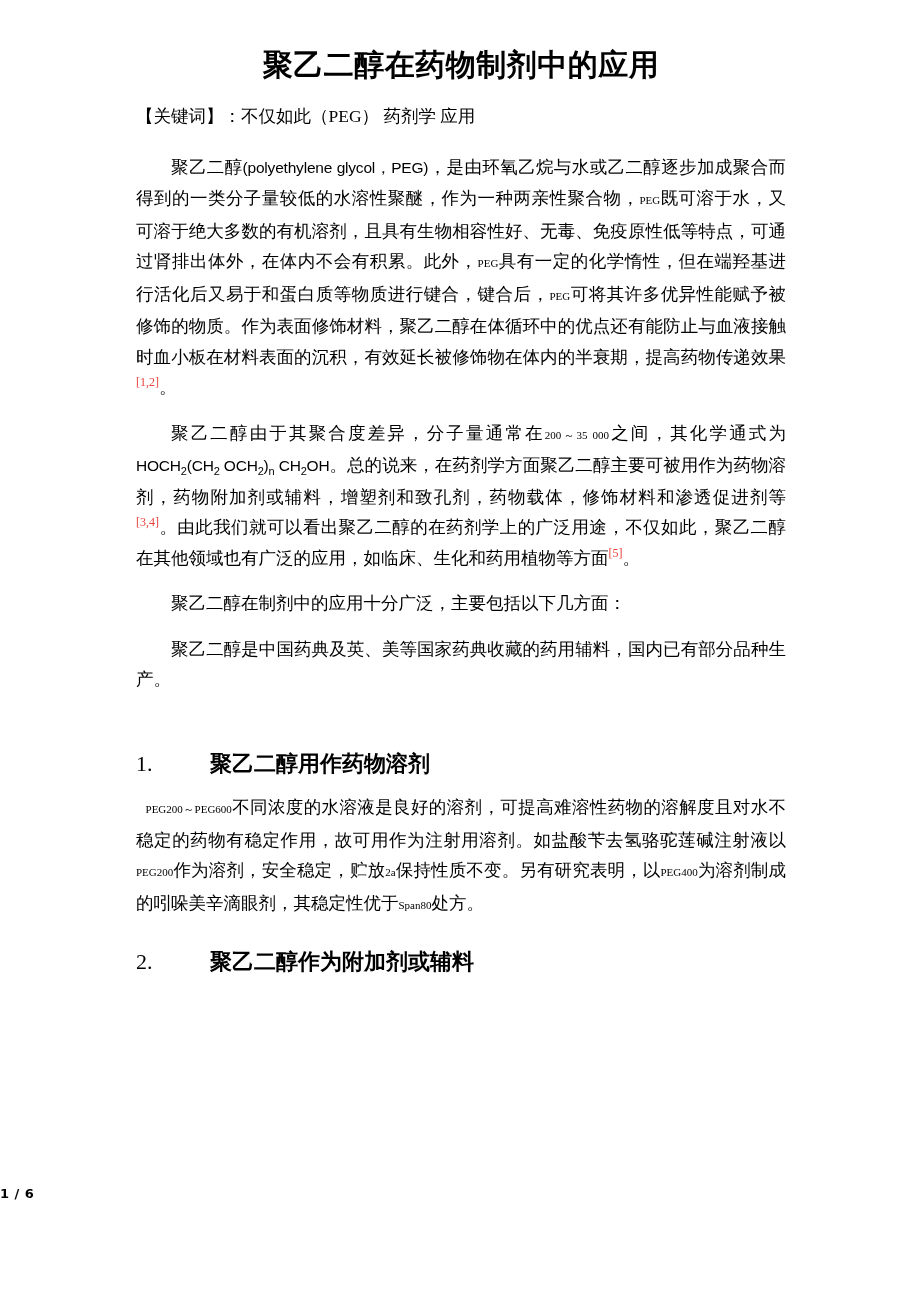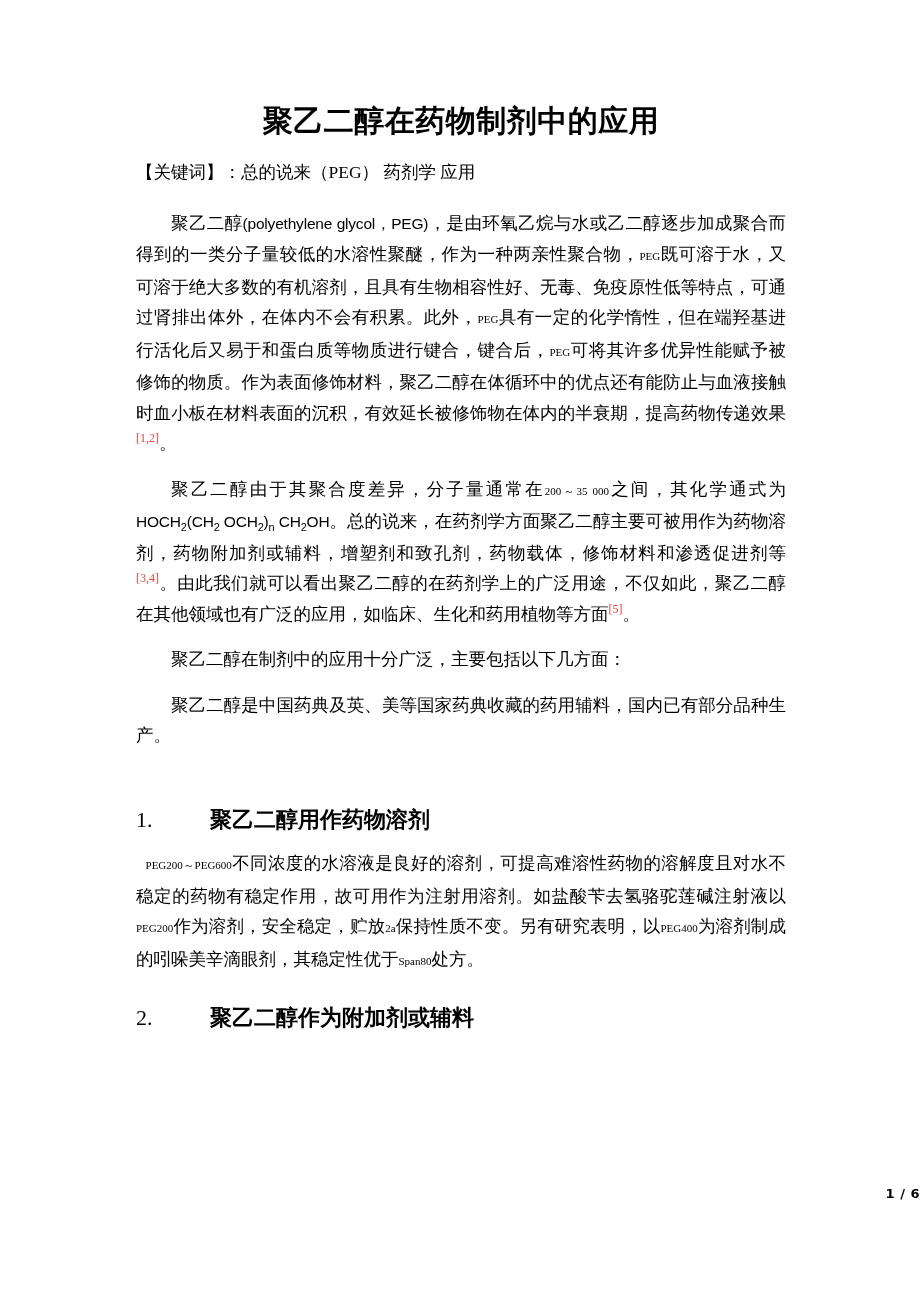--- a/index.html
+++ b/index.html
@@ -29,21 +29,21 @@
     width: 650px;
   }
 
   
   .doc-title {
     text-align: center;
     font-size: 30px;
     font-weight: bold;
     letter-spacing: 0.5px;
     margin: 0;
-    padding-top: 103px;
+    padding-top: 47px;
     line-height: 1.2;
     font-family: "DejaVu Sans", "Liberation Sans", sans-serif;
   }
 
   
   .block {
     font-size: 17.5px;
     line-height: 30.5px;
     text-align: justify;
     text-justify: inter-ideograph;
@@ -111,39 +111,39 @@
   }
   .h-1 { margin-top: 55px; }
   .h-2 { margin-top: 28px; }
 
   
   .footer {
     position: absolute;
     left: 0;
     top: 1186px;
     width: 920px;
-    text-align: right;
+    text-align: left;
     font-size: 13px;
     font-weight: bold;
     font-family: "DejaVu Sans", "Liberation Sans", sans-serif;
     letter-spacing: 0.5px;
   }
 </style>
 </head>
 <body>
 
 <div class="page">
 
   <div class="content">
 
     <h1 class="doc-title">聚乙二醇在药物制剂中的应用</h1>
 
 
     <p class="block keywords">
-      <span>【关键词】：</span><span>总的说来（PEG） 药剂学 应用</span>
+      <span>【关键词】：</span><span>不仅如此（PEG） 药剂学 应用</span>
     </p>
 
     <p class="block para-first">
       <span>聚乙二醇</span><span class="mono">(polyethylene glycol，PEG)</span><span>，是由环氧乙烷与水或乙二醇逐步加成聚合而得到的一类分子量较低的水溶性聚醚，作为一种两亲性聚合物，</span><span class="sc">PEG</span><span>既可溶于水，又可溶于绝大多数的有机溶剂，且具有生物相容性好、无毒、免疫原性低等特点，可通过肾排出体外，在体内不会有积累。此外，</span><span class="sc">PEG</span><span>具有一定的化学惰性，但在端羟基进行活化后又易于和蛋白质等物质进行键合，键合后，</span><span class="sc">PEG</span><span>可将其许多优异性能赋予被修饰的物质。作为表面修饰材料，聚乙二醇在体循环中的优点还有能防止与血液接触时血小板在材料表面的沉积，有效延长被修饰物在体内的半衰期，提高药物传递效果</span><span class="cite">[1,2]</span><span>。</span>
     </p>
 
     <p class="block para">
       <span>聚乙二醇由于其聚合度差异，分子量通常在</span><span class="sc">200～35 000</span><span>之间，其化学通式为</span><span class="mono"><span>HOCH</span><sub>2</sub><span>(CH</span><sub>2</sub><span> OCH</span><sub>2</sub><span>)</span><sub>n</sub><span> CH</span><sub>2</sub><span>OH</span></span><span>。总的说来，在药剂学方面聚乙二醇主要可被用作为药物溶剂，药物附加剂或辅料，增塑剂和致孔剂，药物载体，修饰材料和渗透促进剂等</span><span class="cite">[3,4]</span><span>。由此我们就可以看出聚乙二醇的在药剂学上的广泛用途，不仅如此，聚乙二醇在其他领域也有广泛的应用，如临床、生化和药用植物等方面</span><span class="cite">[5]</span><span>。</span>
     </p>
 

